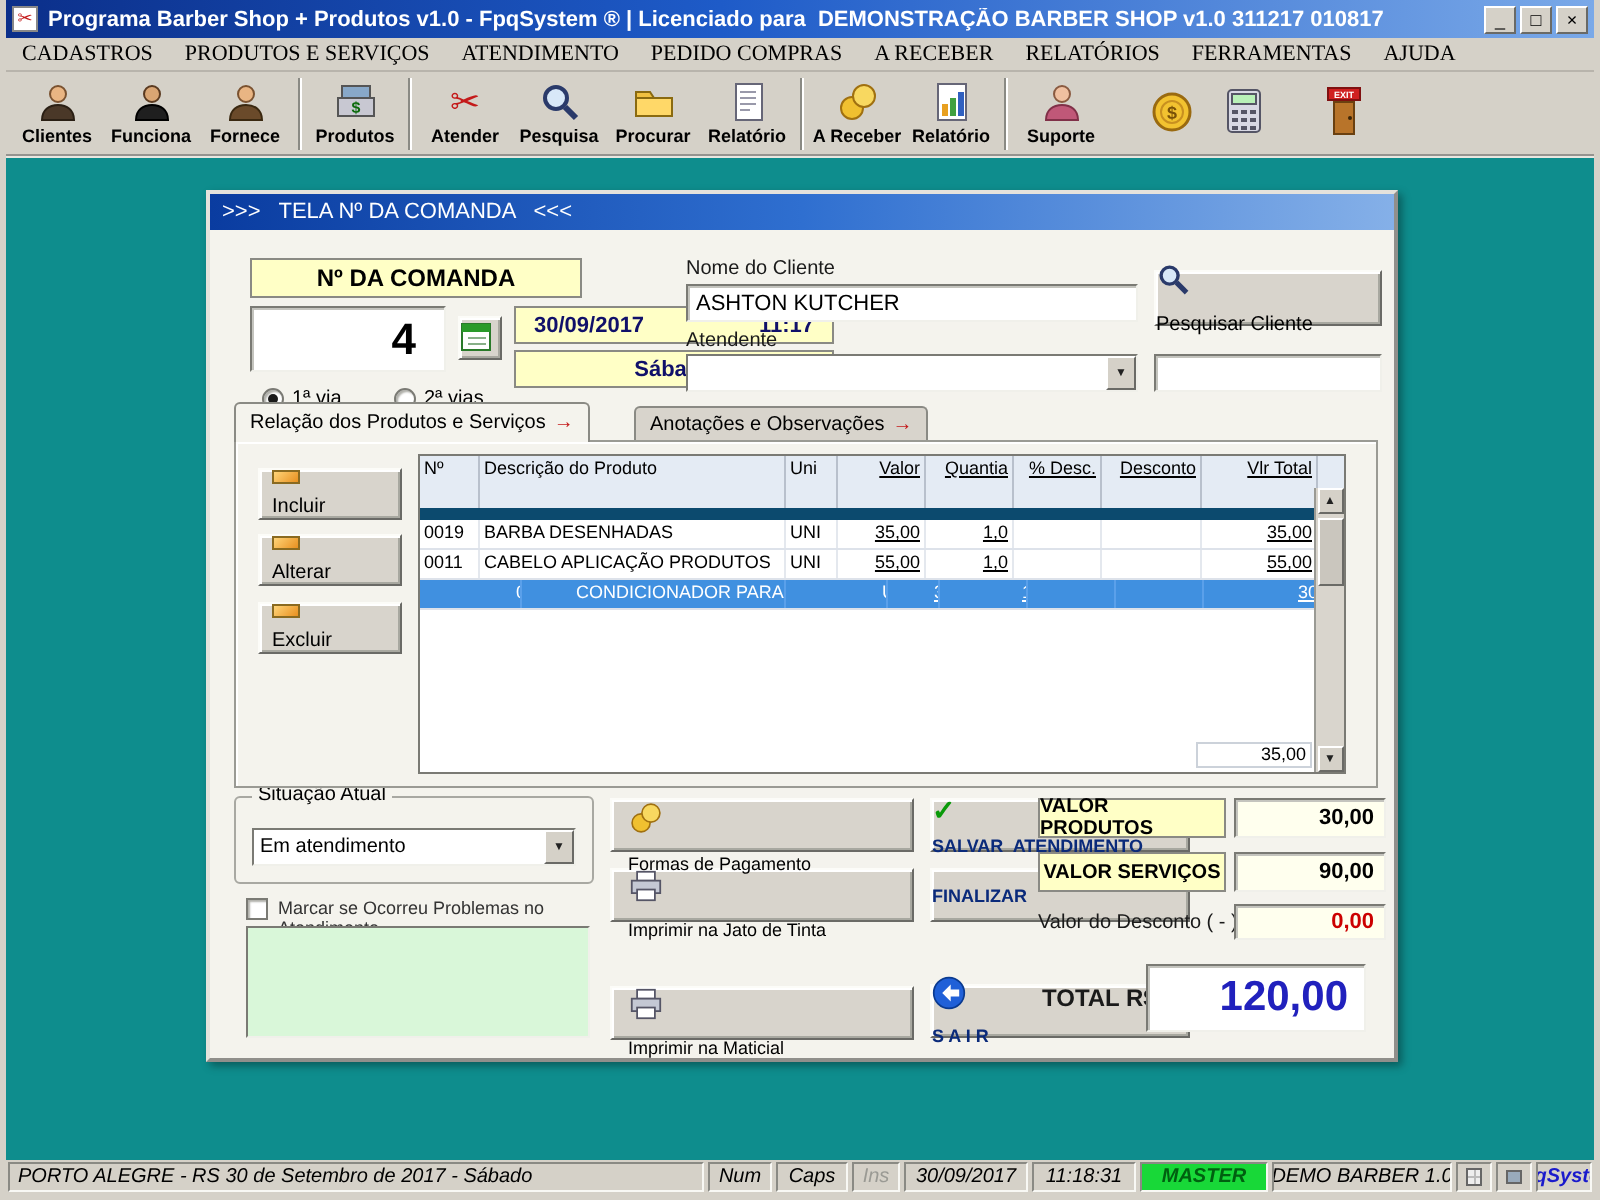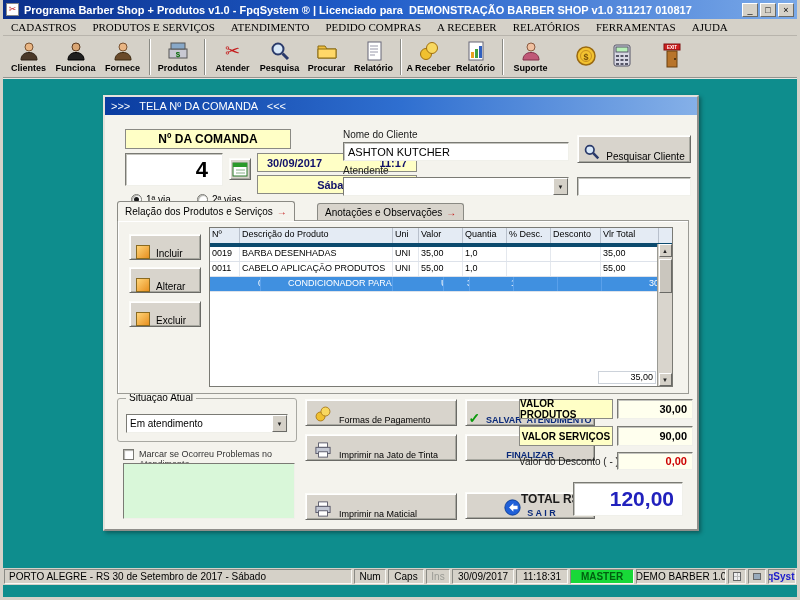--- a/index.html
+++ b/index.html
@@ -25,21 +25,21 @@
   .tbtn{width:47px;height:40px;display:flex;flex-direction:column;align-items:center;justify-content:center;gap:1px;cursor:pointer;}
   .tbtn.noLabel{width:36px;}
   .tlabel{font-size:9px;font-weight:bold;white-space:nowrap;}
   .ticon{height:22px;display:flex;align-items:center;justify-content:center;}
   .tsep{width:2px;height:36px;border-left:1px solid #8a8a84;border-right:1px solid #fff;margin:0 3px;}
   .gap{width:14px;}
   .scis{color:#c41a1a;font-size:18px;line-height:1;}
   
   .btn3d{background:#d8d4cc;border:1px solid;border-color:#fcfcf8 #6a6a66 #6a6a66 #fcfcf8;
     box-shadow:inset 1px 1px 0 #fff, inset -1px -1px 0 #a8a8a0;
-    display:flex;align-items:flex-end;justify-content:center;gap:5px;font-size:10px;cursor:pointer;}
+    display:flex;align-items:flex-start;justify-content:center;gap:5px;font-size:10px;cursor:pointer;flex-direction:column;}
   .inset{background:#fff;border:1px solid;border-color:#7a7a74 #f0f0ea #f0f0ea #7a7a74;
     box-shadow:inset 1px 1px 0 #c4c4be;}
   .ybox{background:#ffffc6;border:1px solid #8a8a84;display:flex;align-items:center;justify-content:center;}
   .bold{font-weight:bold;}
   .lbl{font-size:10px;color:#1a1a1a;}
   .combo{display:flex;align-items:center;background:#fff;border:1px solid;border-color:#7a7a74 #f0f0ea #f0f0ea #7a7a74;}
   .combo-val{flex:1;font-size:10px;padding:0 3px;white-space:nowrap;overflow:hidden;}
   .combo-btn{width:15px;align-self:stretch;background:#d5d1c8;border:1px solid;border-color:#fff #6a6a66 #6a6a66 #fff;
     display:flex;align-items:center;justify-content:center;font-size:6px;color:#222;cursor:pointer;}
   
@@ -60,25 +60,25 @@
   .tab{height:18px;padding:0 7px;background:#d8d4cc;border:1px solid #8a8a84;border-bottom:none;
     border-radius:3px 3px 0 0;display:flex;align-items:center;gap:4px;font-size:10px;cursor:pointer;z-index:1;}
   .tab.active{background:#f4f3ed;height:20px;z-index:3;font-weight:normal;}
   .tab-arrow{color:#c41a1a;font-weight:bold;}
   .panel{border:1px solid #9a9a94;box-shadow:inset 1px 1px 0 #fff;background:#f4f3ed;z-index:2;}
   .sidebtn{width:72px;height:26px;justify-content:flex-start;padding-left:6px;gap:6px;font-size:10px;z-index:4;}
   .sq-icon{width:14px;height:14px;border:1px solid #8a6a20;background:linear-gradient(135deg,#ffd478,#e89020);}
   
   .grid{background:#fff;border:1px solid #7a7a74;z-index:4;overflow:hidden;}
   .ghead,.grow{display:grid;grid-template-columns:30px 153px 26px 44px 44px 44px 50px 58px;}
-  .ghead{background:#e4ebf4;height:19px;border-bottom:4px solid #0c4a6e;}
+  .ghead{background:#e4ebf4;height:32px;border-bottom:6px solid #0c4a6e;}
   .ghead span{font-size:9px;padding:1px 2px;border-right:1px solid #b8c0cc;overflow:hidden;white-space:nowrap;}
   .grow{height:15px;border-bottom:1px solid #dde2ea;}
   .grow span{font-size:9px;padding:1px 2px;border-right:1px solid #e4e8ee;overflow:hidden;white-space:nowrap;}
-  .grow .r,.ghead .r{text-align:left;}
+  .grow .r,.ghead .r{text-align:right;text-decoration:underline;}
   .grow.sel{background:#4090e0;color:#fff;}
   .grow.sel span{border-right-color:#5aa0ea;padding-left:48px;}
   .gfoot{position:absolute;right:16px;bottom:2px;width:58px;height:13px;font-size:9px;text-align:right;
     padding:0 2px;border:1px solid #ccd2da;}
   .vscroll{position:absolute;right:0;top:16px;bottom:0;width:15px;background:#d9d5cd;border-left:1px solid #9a9a94;
     display:flex;flex-direction:column;justify-content:space-between;align-items:center;cursor:pointer;}
   .sarrow{width:13px;height:13px;background:#d5d1c8;border:1px solid;border-color:#fff #6a6a66 #6a6a66 #fff;
     font-size:6px;display:flex;align-items:center;justify-content:center;color:#222;}
   .sthumb{position:absolute;top:15px;left:1px;width:13px;height:34px;background:#cac6be;
     border:1px solid;border-color:#fff #6a6a66 #6a6a66 #fff;}
@@ -89,21 +89,21 @@
   .cbox{width:11px;height:11px;background:#fff;border:1px solid #7a7a74;flex:0 0 11px;box-shadow:inset 1px 1px 1px #b0b0aa;}
   .memo{background:#d9f7d9;border:1px solid;border-color:#7a7a74 #f0f0ea #f0f0ea #7a7a74;}
   .colbtn{justify-content:flex-start;padding-left:8px;gap:7px;font-size:9px;}
   .colbtn2{font-size:9px;font-weight:bold;color:#0a2a7a;gap:6px;}
   .chk{color:#0a9a0a;font-weight:bold;font-size:14px;line-height:1;}
   .pre{white-space:pre;}
   .val{display:flex;align-items:center;justify-content:flex-end;padding:0 5px;font-weight:bold;font-size:11px;background:#ffffee;}
   .red{color:#cc0000;}
   .total{display:flex;align-items:center;justify-content:flex-end;padding:0 8px;font-weight:bold;font-size:21px;color:#2121bd;background:#fff;}
   
-  .statusbar{position:absolute;left:0;right:0;bottom:12px;height:17px;background:#d5d1c8;display:flex;gap:2px;padding:1px 1px;}
+  .statusbar{position:absolute;left:0;right:0;bottom:0;height:17px;background:#d5d1c8;display:flex;gap:2px;padding:1px 1px;font-style:italic;}
   .spanel{border:1px solid;border-color:#8a8a84 #f8f8f4 #f8f8f4 #8a8a84;display:flex;align-items:center;
     padding:0 4px;font-size:10px;white-space:nowrap;overflow:hidden;}
   .spanel.c{justify-content:center;}
   .dim{color:#9a9a94;}
   .master{background:#18d838;color:#006010;font-weight:bold;}
   .brand{color:#1a1acc;font-weight:bold;}
   .mini-ico{width:9px;height:9px;border:1px solid #666;background:
     linear-gradient(#bbb 0 0) 0 3px/9px 1px no-repeat,
     linear-gradient(#bbb 0 0) 3px 0/1px 9px no-repeat,#eee;}
   .mini-ico2{width:9px;height:7px;border:1px solid #666;background:#9ab;}

